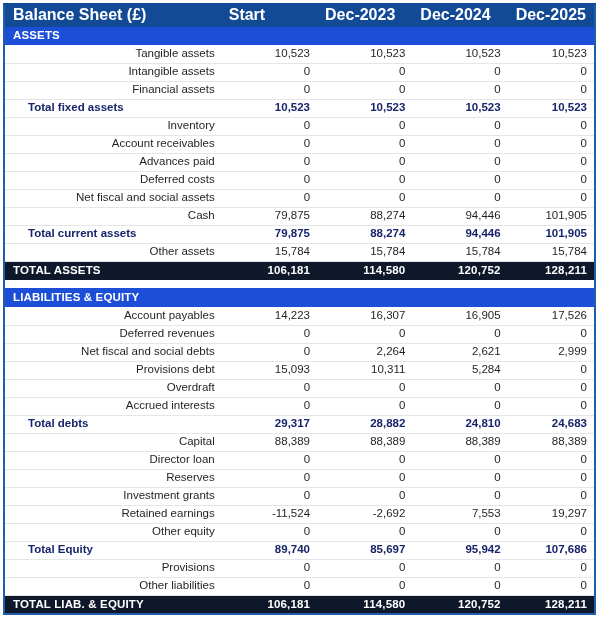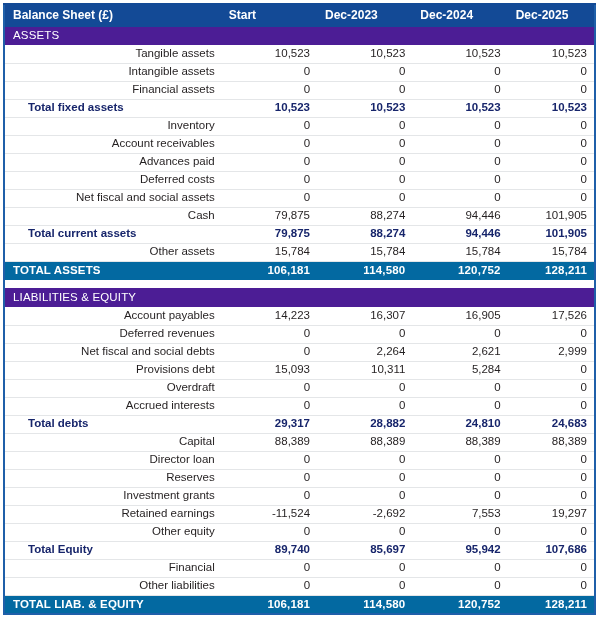--- a/index.html
+++ b/index.html
@@ -45,33 +45,33 @@
     vertical-align: middle;
     white-space: nowrap;
     overflow: hidden;
   }
 
   
   tr.head > th {
     background: #134a96;
     color: #ffffff;
     font-weight: bold;
-    font-size: 12px;
+    font-size: 16px;
     height: 22px;
     border-top: 2px solid #134a96;
     border-bottom: 1px solid #134a96;
   }
   tr.head > th.label { text-align: left; }
   tr.head > th.num   { text-align: left; padding-right: 7px; }
 
   
   tr.section > td {
-    background: #4c1d95;
+    background: #1d4ed8;
     color: #ffffff;
-    font-weight: normal;
+    font-weight: bold;
     height: 19px;
     letter-spacing: .15px;
   }
 
   
   tr.data > td {
     background: #ffffff;
     color: #231f20;
     border-bottom: 1px solid #e4e6e8;
   }
@@ -83,21 +83,21 @@
     background: #ffffff;
     color: #17256b;
     font-weight: bold;
     border-bottom: 1px solid #e4e6e8;
   }
   tr.subtotal > td.label { text-align: left; padding-left: 23px; }
   tr.subtotal > td.num   { text-align: right; padding-right: 7px; }
 
   
   tr.grand > td {
-    background: #0369a1;
+    background: #0f172a;
     color: #ffffff;
     font-weight: bold;
     height: 19px;
     letter-spacing: .15px;
   }
   tr.grand > td.label { text-align: left; }
   tr.grand > td.num   { text-align: right; padding-right: 7px; }
 
   
   tr.spacer > td {
@@ -325,21 +325,21 @@
           <td class="num">0</td>
         </tr>
         <tr class="subtotal">
           <td class="label">Total Equity</td>
           <td class="num">89,740</td>
           <td class="num">85,697</td>
           <td class="num">95,942</td>
           <td class="num">107,686</td>
         </tr>
         <tr class="data">
-          <td class="label">Financial</td>
+          <td class="label">Provisions</td>
           <td class="num">0</td>
           <td class="num">0</td>
           <td class="num">0</td>
           <td class="num">0</td>
         </tr>
         <tr class="data">
           <td class="label">Other liabilities</td>
           <td class="num">0</td>
           <td class="num">0</td>
           <td class="num">0</td>

